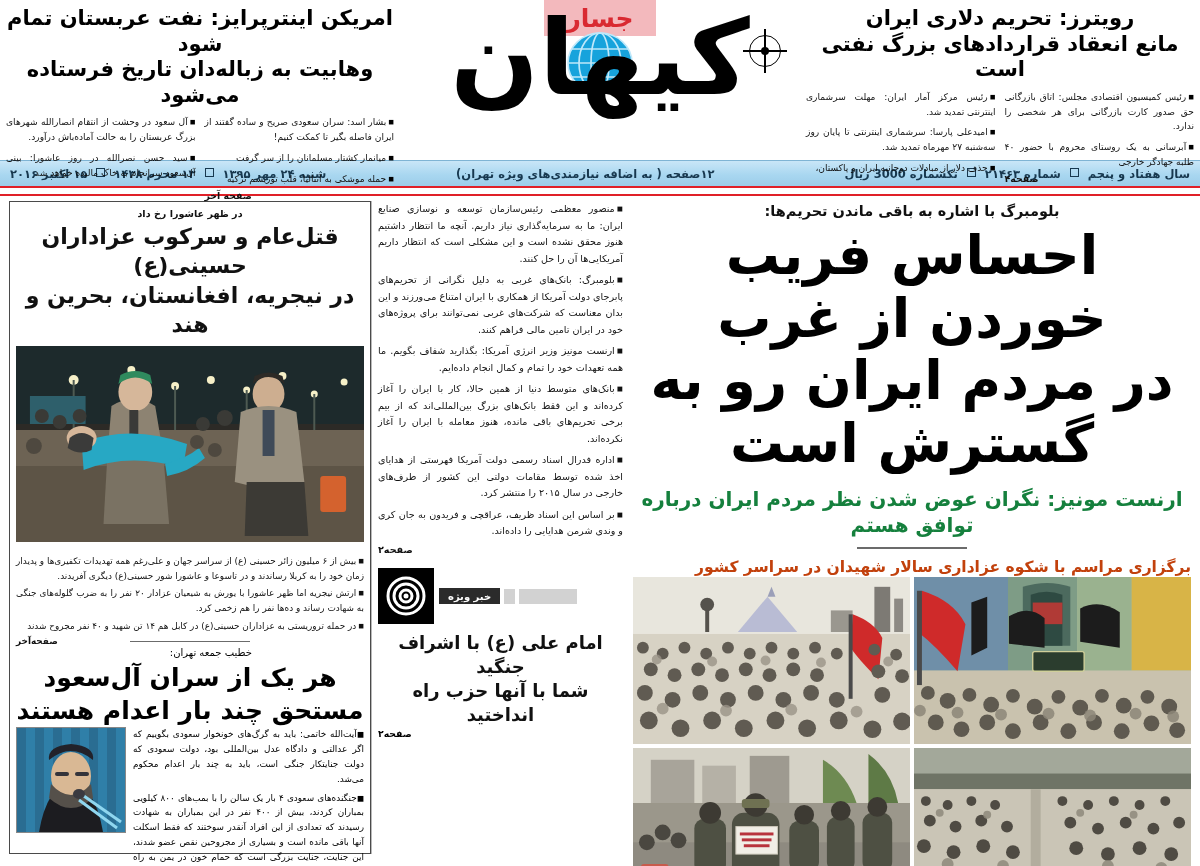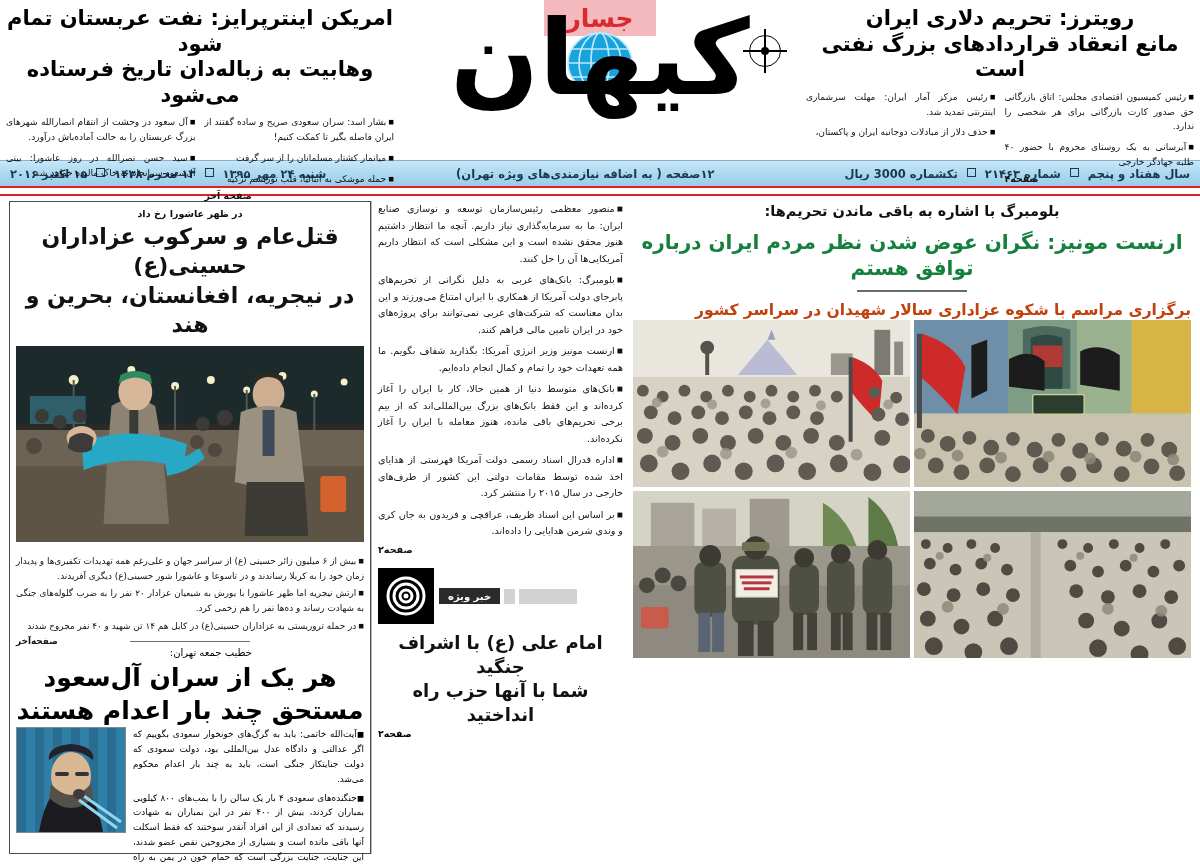--- a/index.html
+++ b/index.html
@@ -238,20 +238,21 @@
       </div>
       <div class="mh-bullets">
         <div class="mh-col">
           <div class="mh-b"><span class="dot">◼</span><span>رئیس کمیسیون اقتصادی مجلس: اتاق بازرگانی حق صدور کارت بازرگانی برای هر شخصی را ندارد.</span></div>
           <div class="mh-b"><span class="dot">◼</span><span>آبرسانی به یک روستای محروم با حضور ۴۰ طلبه جهادگر خارجی</span>
             <span class="mh-page r">صفحه۴</span>
           </div>
         </div>
         <div class="mh-col">
           <div class="mh-b"><span class="dot">◼</span><span>رئیس مرکز آمار ایران: مهلت سرشماری اینترنتی تمدید شد.</span></div>
+          <div class="mh-b"><span class="dot">◼</span><span>امیدعلی پارسا: سرشماری اینترنتی تا پایان روز سه‌شنبه ۲۷ مهرماه تمدید شد.</span></div>
           <div class="mh-b"><span class="dot">◼</span><span>حذف دلار از مبادلات دوجانبه ایران و پاکستان،</span></div>
         </div>
       </div>
     </div>
   </div>
 
   <div class="infobar">
     <div class="seg">
       <span>سال هفتاد و پنجم</span>
       <span class="sq"></span>
@@ -267,20 +268,24 @@
       <span class="sq"></span>
       <span>۱۵ اکتبر ۲۰۱۶</span>
     </div>
   </div>
   <div class="redrule"></div>
 
   <div class="content">
 
     <div class="col-right">
       <div class="kicker">بلومبرگ با اشاره به باقی ماندن تحریم‌ها:</div>
+      <div class="lead-head">
+        <span class="ln">احساس فریب خوردن از غرب</span>
+        <span class="ln">در مردم ایران رو به گسترش است</span>
+      </div>
       <div class="lead-sub">ارنست مونیز: نگران عوض شدن نظر مردم ایران درباره توافق هستم</div>
       <div class="hr-short"></div>
       <div class="photos-title">برگزاری مراسم با شکوه عزاداری سالار شهیدان در سراسر کشور</div>
 
       <div class="photo-grid">
 
         <div class="ph">
           <svg width="100%" height="100%" viewBox="0 0 280 170" preserveAspectRatio="none">
             <rect width="280" height="170" fill="#c9c2ae"></rect>
             <rect x="0" y="0" width="280" height="95" fill="#a8b9a0"></rect>

